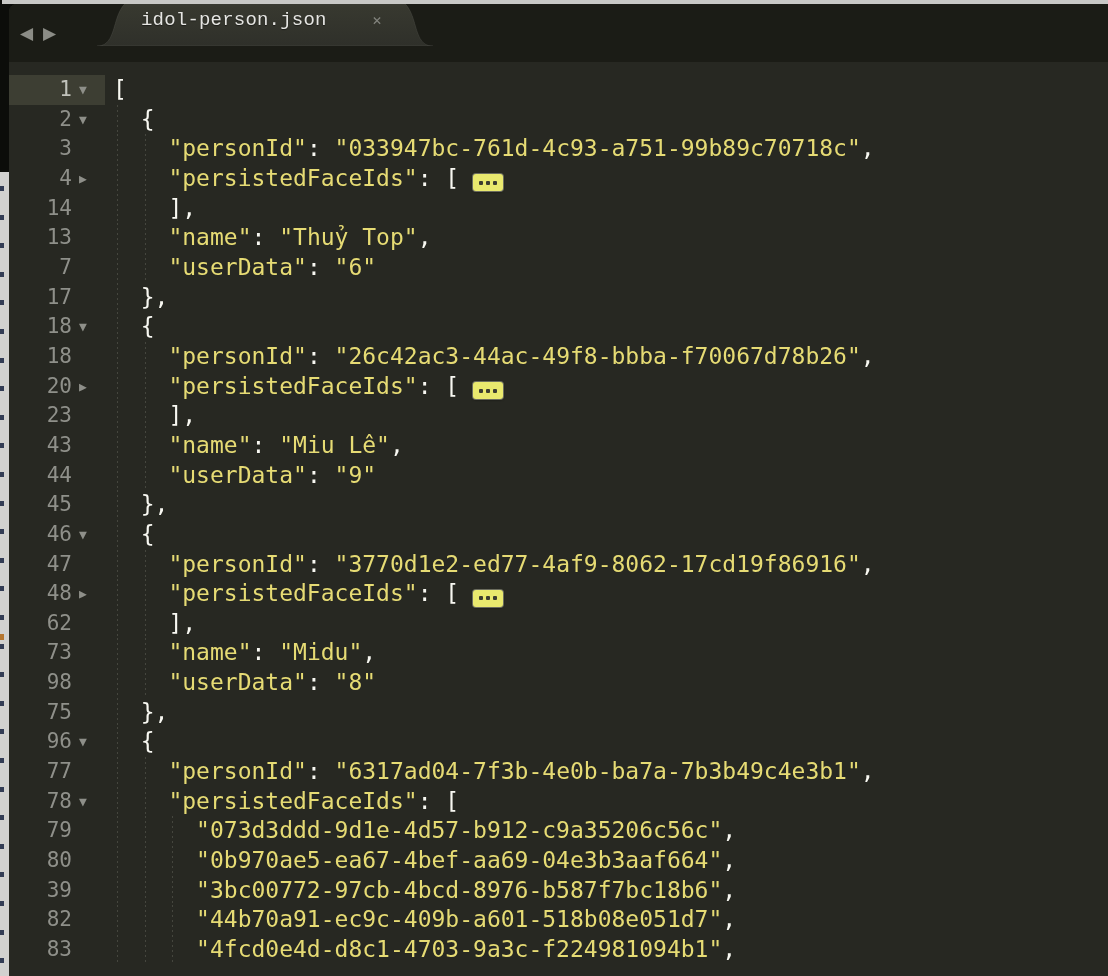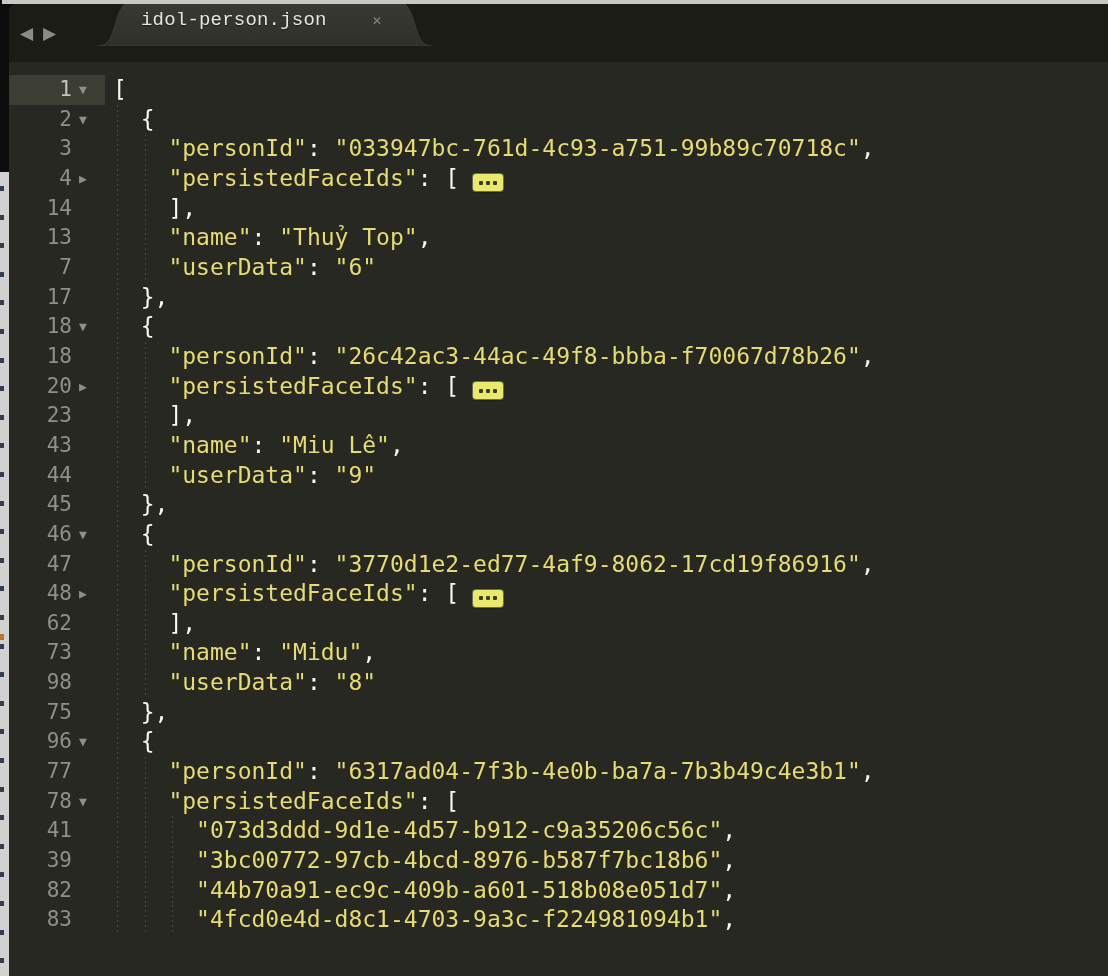--- a/index.html
+++ b/index.html
@@ -262,26 +262,32 @@
       </div>
       <div class="line">
         <div class="gutter">
           <span class="lnum">78</span>
           <span class="fold">▼</span>
         </div>
         <div class="code g2"><span class="tok-p">    </span><span class="tok-s">"persistedFaceIds"</span><span class="tok-p">: [</span></div>
       </div>
       <div class="line">
         <div class="gutter">
-          <span class="lnum">41</span>
+          <span class="lnum">79</span>
         </div>
         <div class="code g3"><span class="tok-p">      </span><span class="tok-s">"073d3ddd-9d1e-4d57-b912-c9a35206c56c"</span><span class="tok-p">,</span></div>
       </div>
       <div class="line">
         <div class="gutter">
+          <span class="lnum">80</span>
+        </div>
+        <div class="code g3"><span class="tok-p">      </span><span class="tok-s">"0b970ae5-ea67-4bef-aa69-04e3b3aaf664"</span><span class="tok-p">,</span></div>
+      </div>
+      <div class="line">
+        <div class="gutter">
           <span class="lnum">39</span>
         </div>
         <div class="code g3"><span class="tok-p">      </span><span class="tok-s">"3bc00772-97cb-4bcd-8976-b587f7bc18b6"</span><span class="tok-p">,</span></div>
       </div>
       <div class="line">
         <div class="gutter">
           <span class="lnum">82</span>
         </div>
         <div class="code g3"><span class="tok-p">      </span><span class="tok-s">"44b70a91-ec9c-409b-a601-518b08e051d7"</span><span class="tok-p">,</span></div>
       </div>

